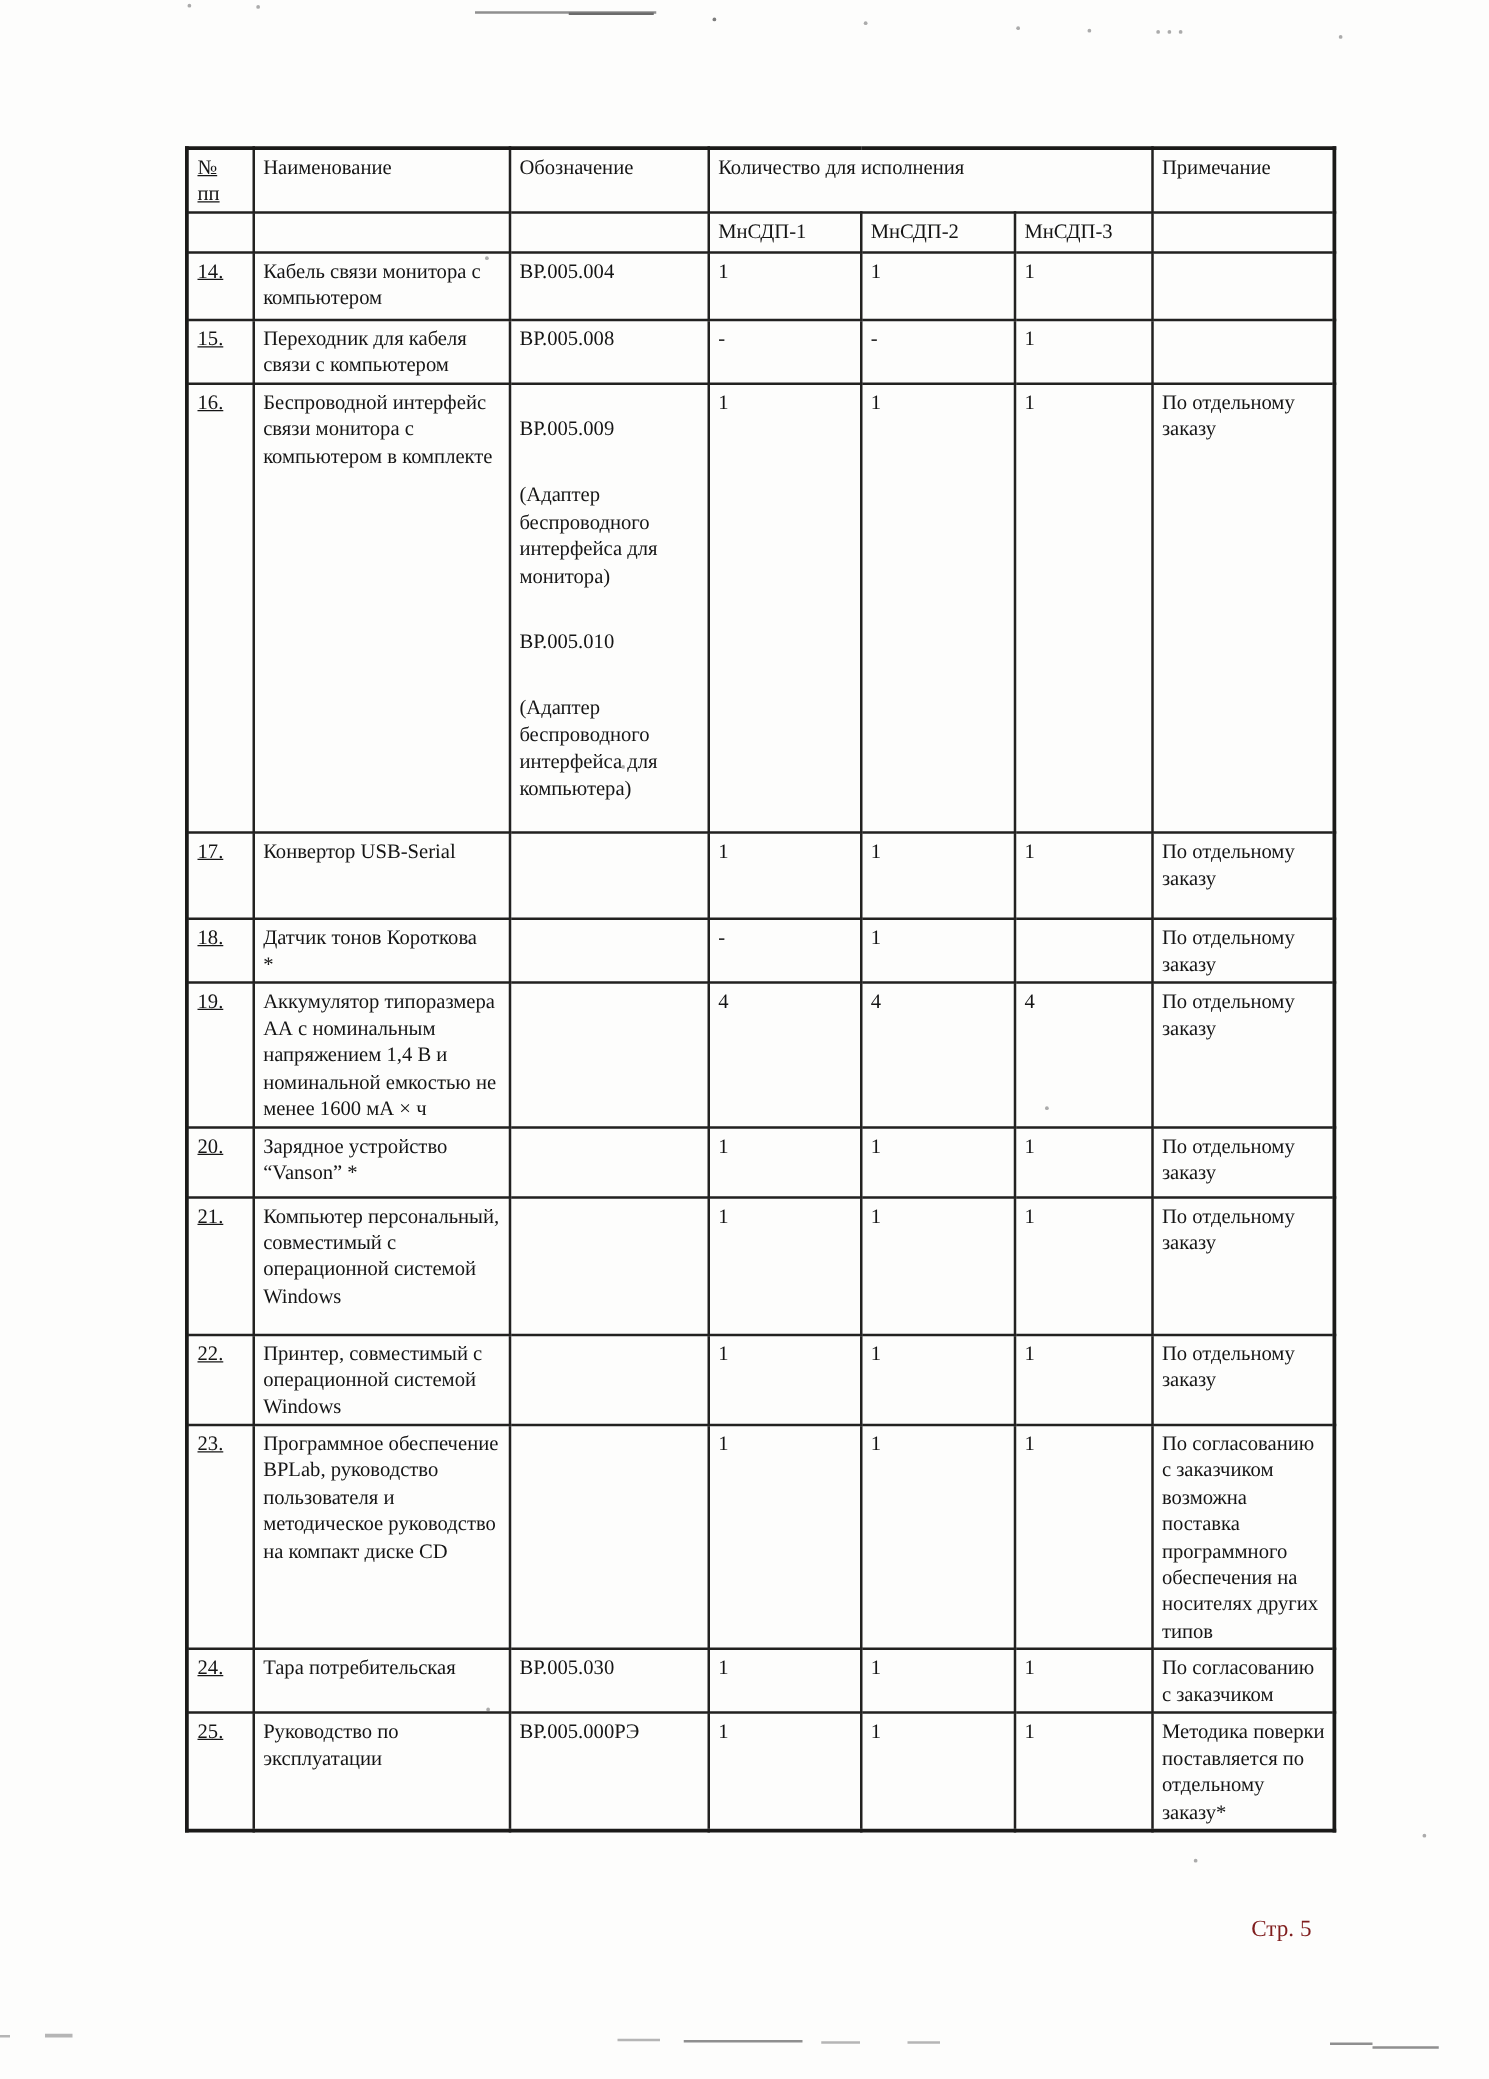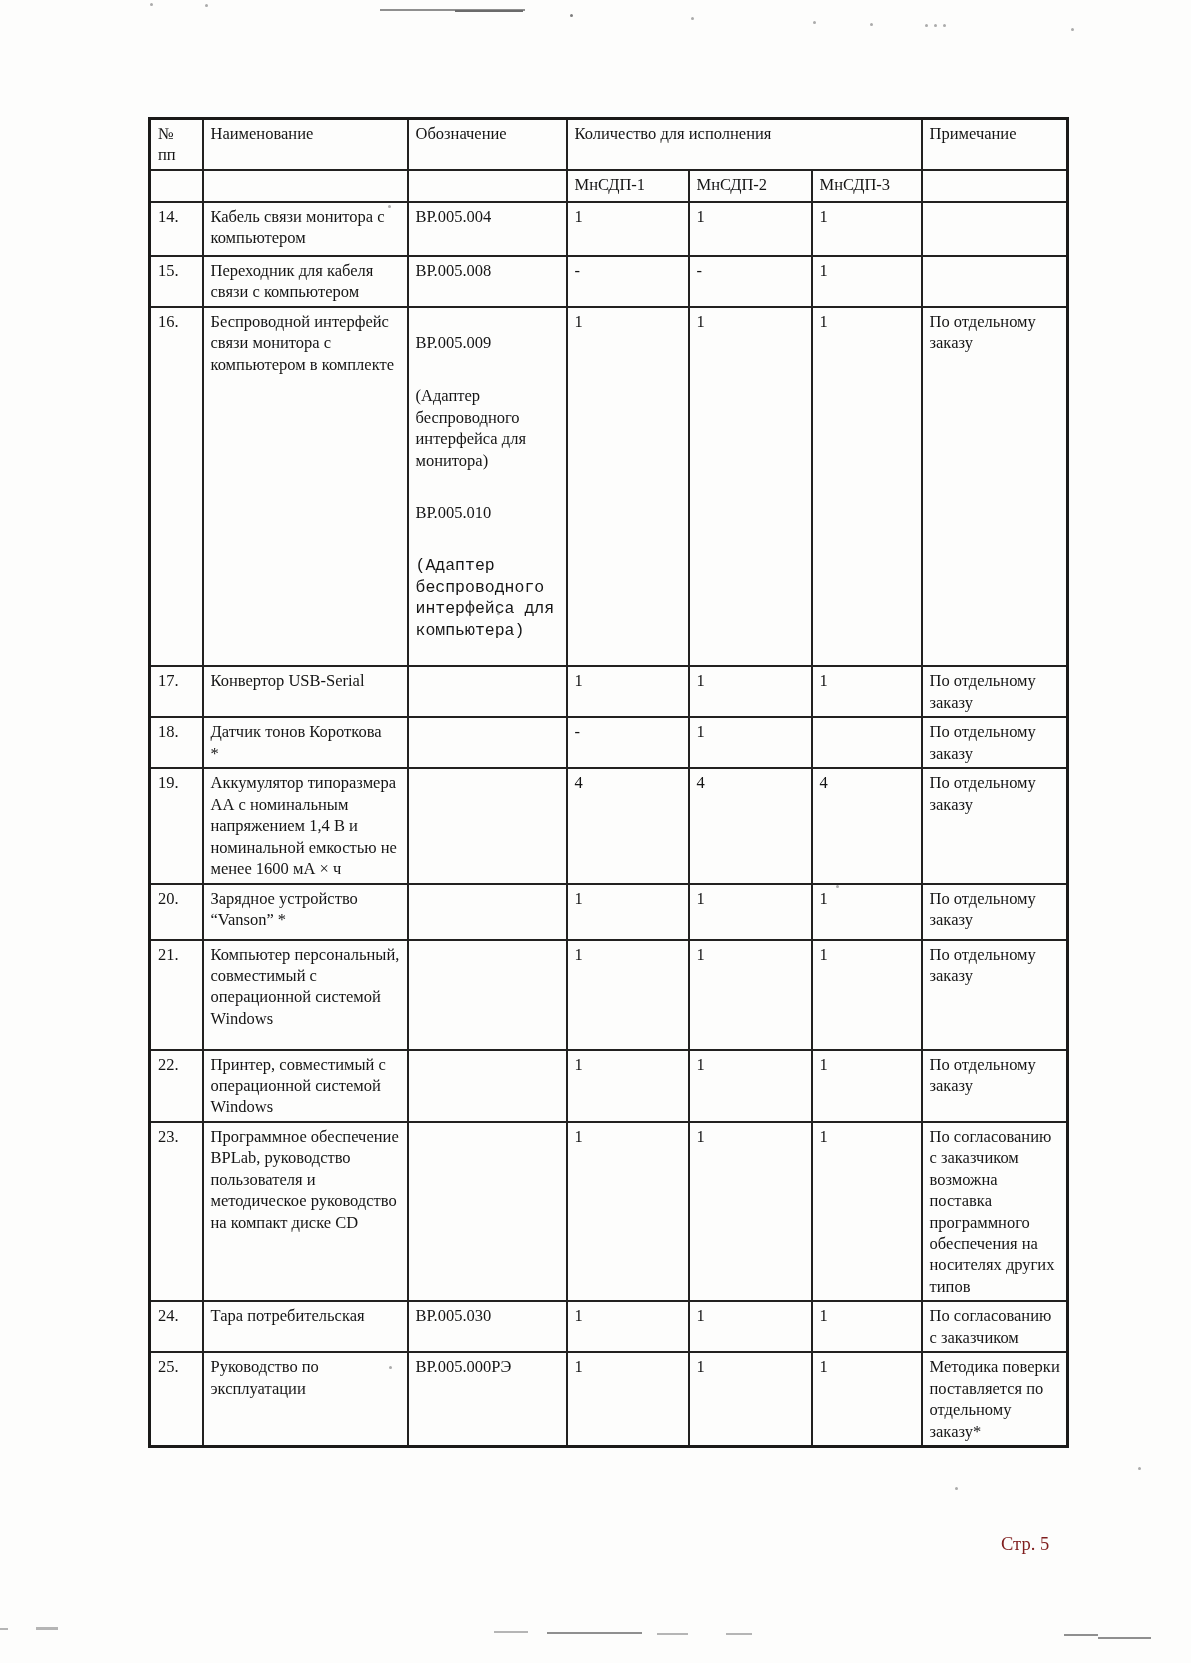--- a/index.html
+++ b/index.html
@@ -29,25 +29,25 @@
     border: 2px solid #222120;
     vertical-align: top;
     padding: 3px 6px 3px 7px;
     font-weight: normal;
     text-align: left;
     overflow: hidden;
   }
   .doc-table {
     border: 3px solid #1b1a19;
   }
-  .cell-num { padding-left: 5px; }
+  .cell-num { padding-left: 5px; text-decoration: underline; }
   .cell-qty { text-align: center; }
   .cell-name, .cell-note, .cell-desig { white-space: pre-line; }
   .desig-para { margin: 0 0 10px 0; }
-  .desig-para:last-child { margin-bottom: 0; font-family: Liberation Mono, monospace; }
+  .desig-para:last-child { margin-bottom: 0; }
   .page-number {
     position: absolute;
     left: 1001px;
     top: 1534px;
     font-size: 18.5px;
     color: #7f1d1d;
   }
   .artifact {
     position: absolute;
     background: #8f8f8f;
@@ -141,21 +141,21 @@
         <div class="desig-para">(Адаптер беспроводного интерфейса для монитора)</div>
         <div class="desig-para">ВР.005.010</div>
         <div class="desig-para">(Адаптер беспроводного интерфейса для компьютера)</div>
       </td>
       <td class="cell-qty">1</td>
       <td class="cell-qty">1</td>
       <td class="cell-qty">1</td>
       <td class="cell-note">По отдельному заказу</td>
     </tr>
 
-    <tr style="height:51px">
+    <tr style="height:69px">
       <td class="cell-num">17.</td>
       <td class="cell-name">Конвертор USB-Serial</td>
       <td class="cell-desig"></td>
       <td class="cell-qty">1</td>
       <td class="cell-qty">1</td>
       <td class="cell-qty">1</td>
       <td class="cell-note">По отдельному заказу</td>
     </tr>
 
     <tr style="height:47px">

